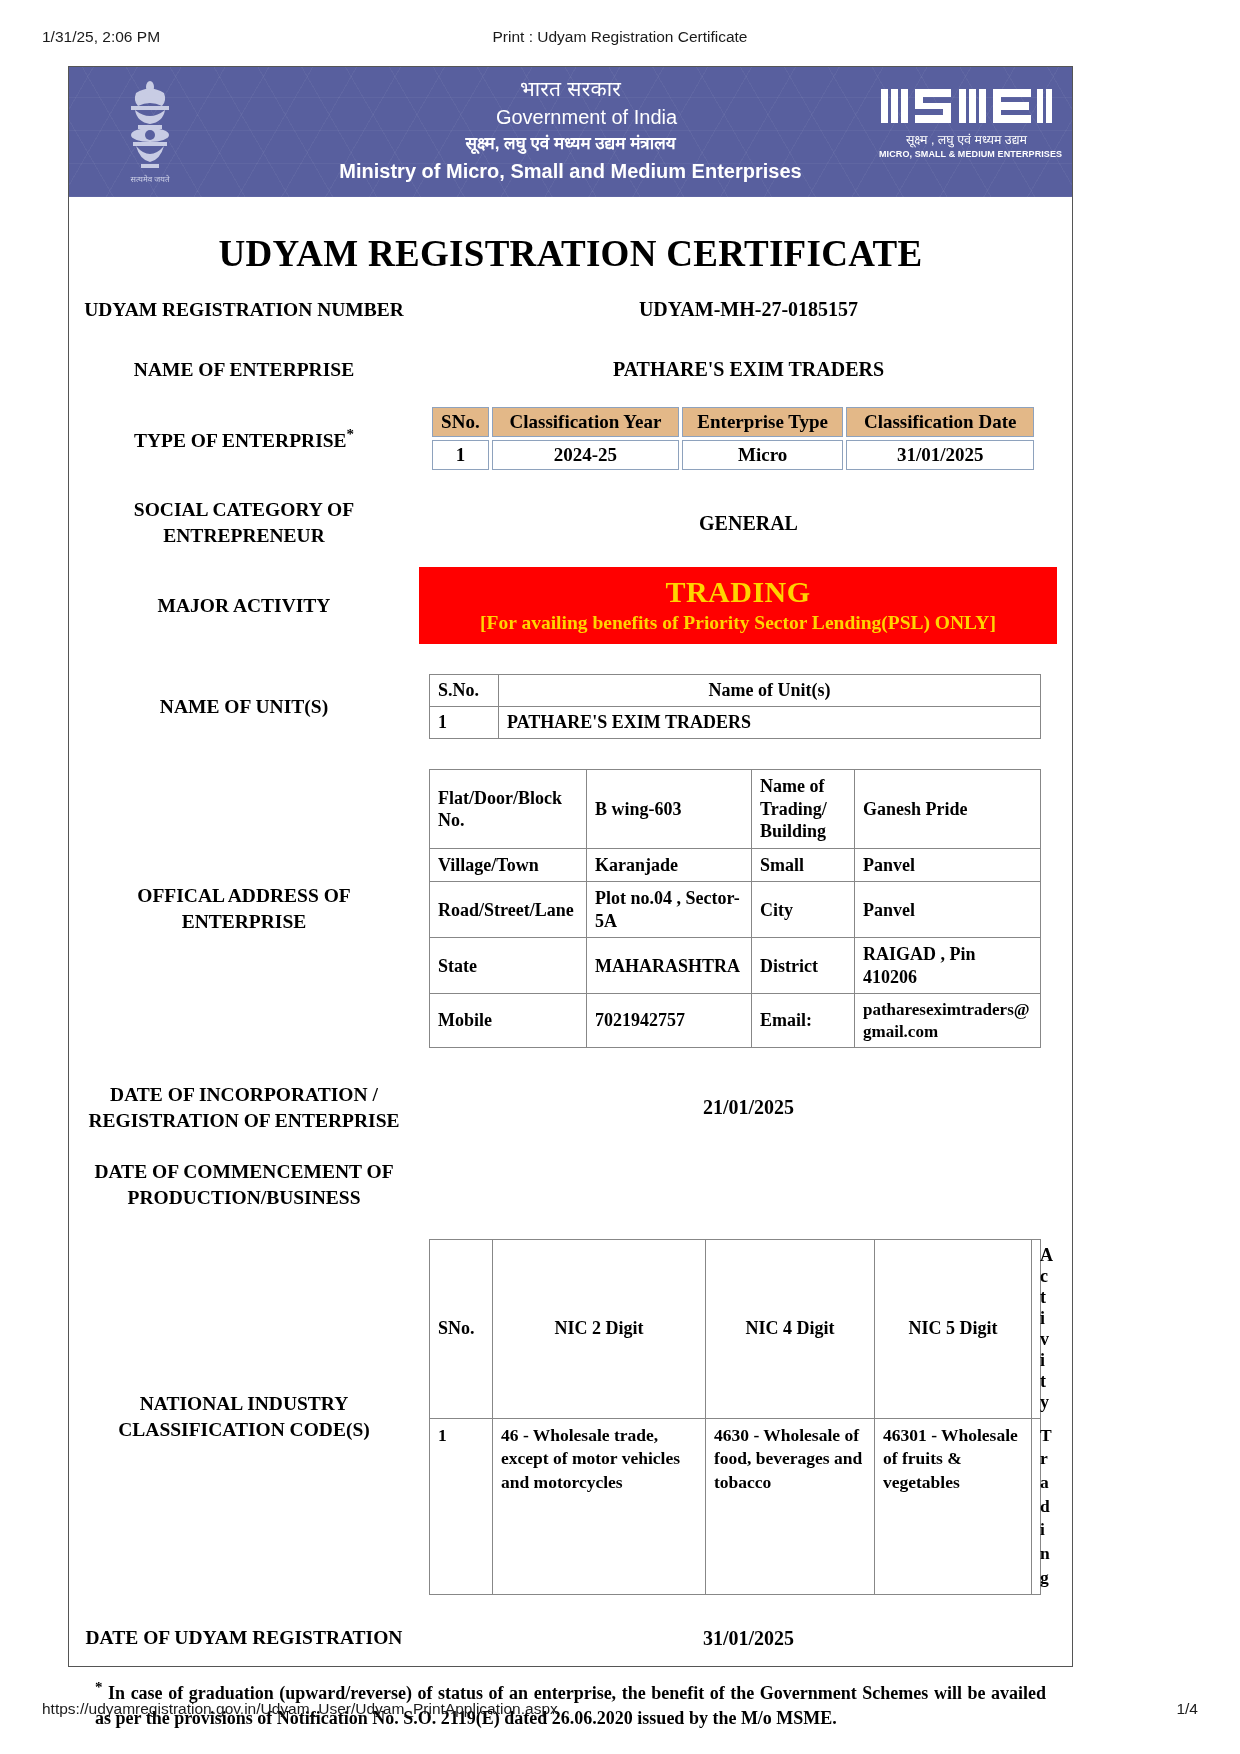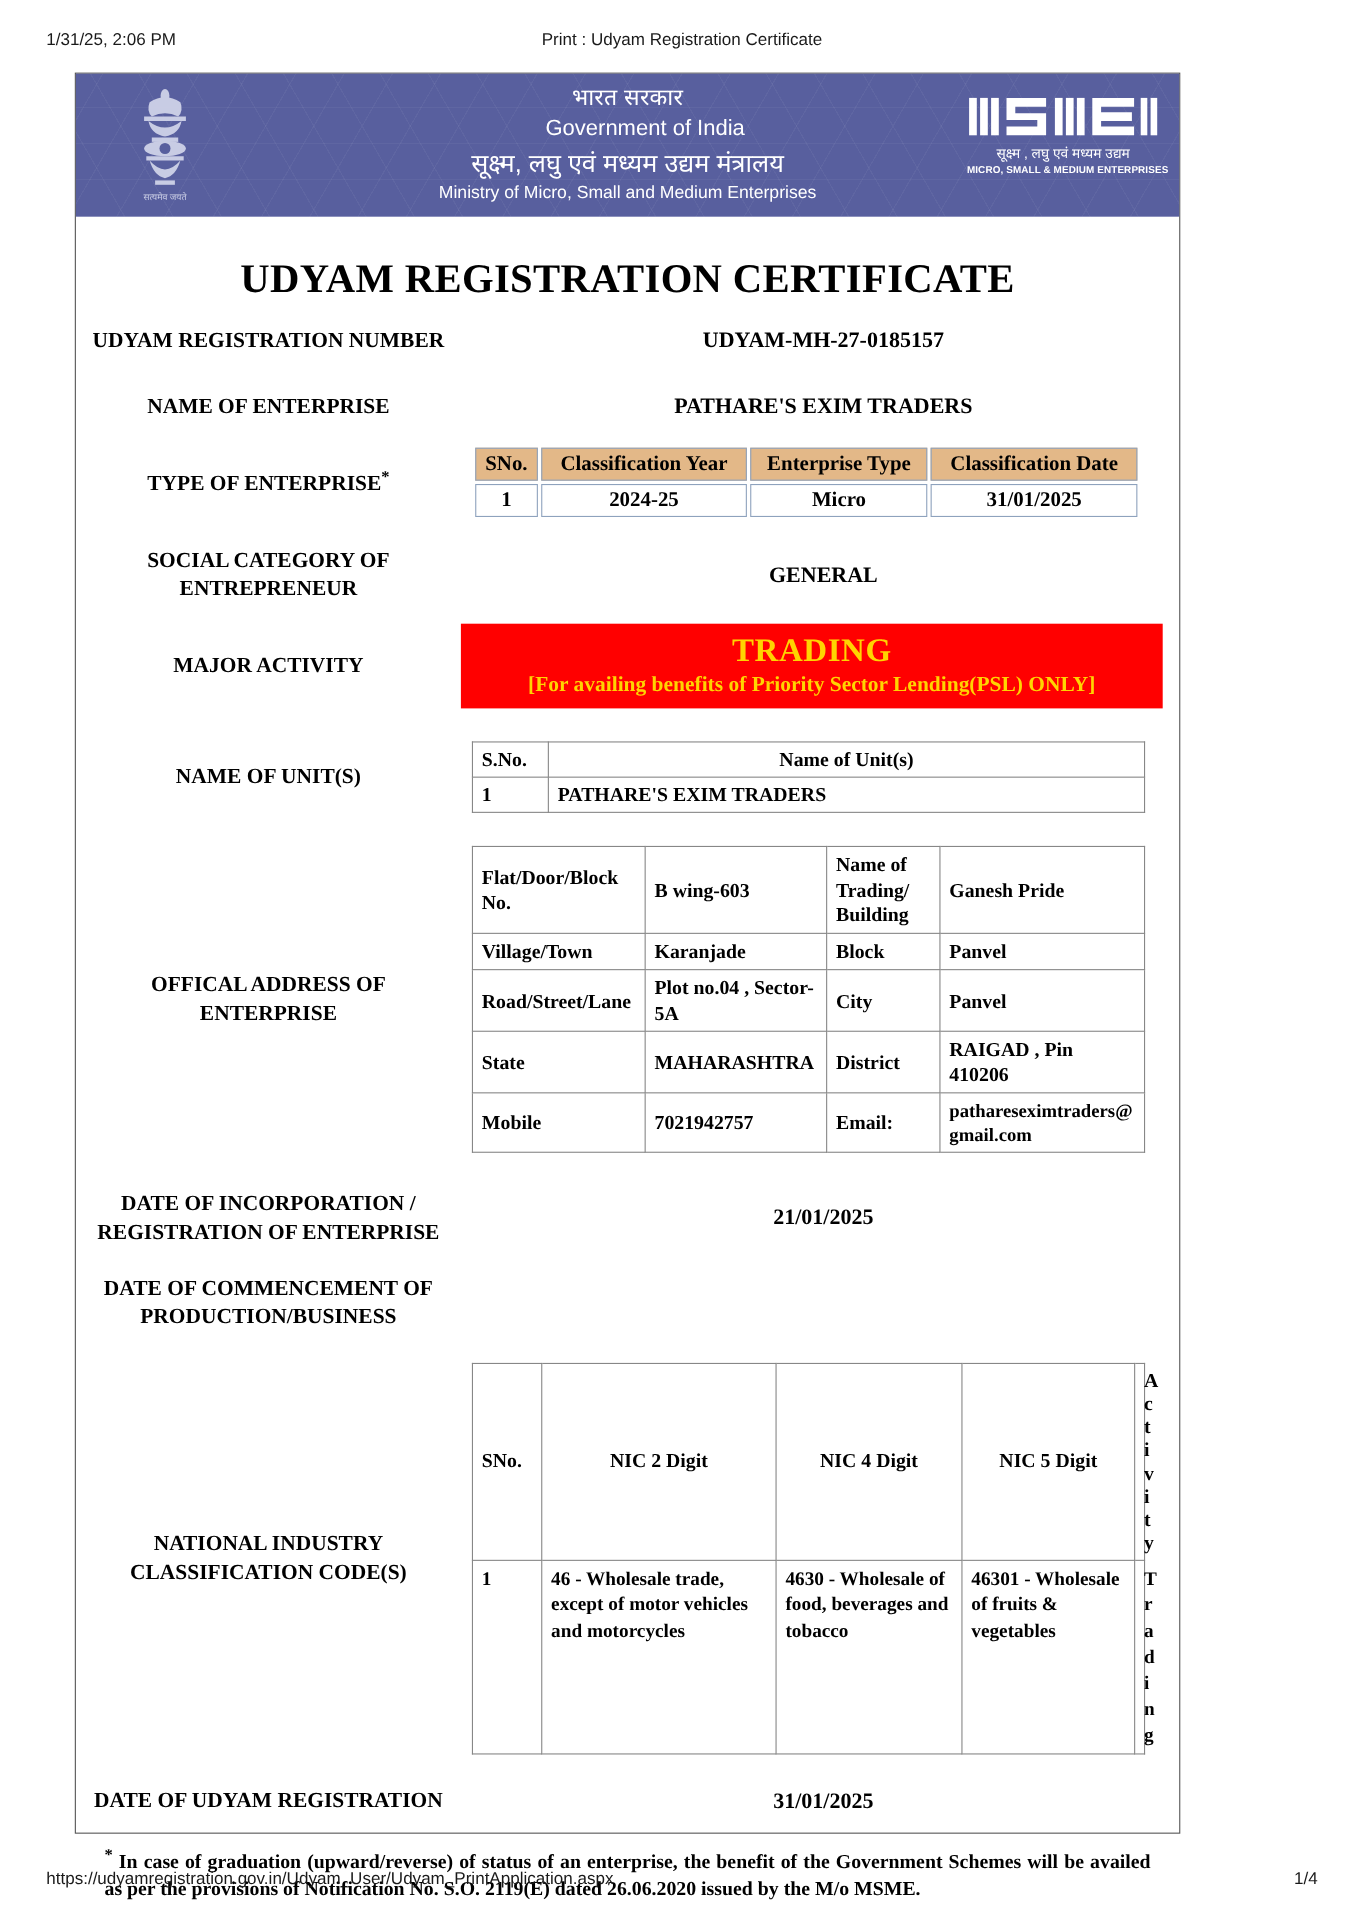--- a/index.html
+++ b/index.html
@@ -76,22 +76,22 @@
     position: absolute;
     left: 0; right: 0;
     top: 9px;
     text-align: center;
     color: #ffffff;
     font-family: "Liberation Sans", sans-serif;
     line-height: 1.22;
   }
   .bc-hi1 { font-size: 21px; font-weight: 400; letter-spacing: .2px; }
   .bc-en1 { font-size: 20px; font-weight: 400; margin-top: 3px; padding-left: 32px; }
-  .bc-hi2 { font-size: 23px; font-weight: 400; margin-top: 5px; }
-  .bc-en2 { font-size: 16px; font-weight: 400; margin-top: 4px; }
+  .bc-hi2 { font-size: 17px; font-weight: 700; margin-top: 5px; }
+  .bc-en2 { font-size: 20px; font-weight: 700; margin-top: 4px; }
 
   .msme-logo {
     position: absolute;
     right: 18px;
     top: 18px;
     width: 175px;
     text-align: center;
     color: #fff;
   }
   .msme-logo svg { display: block; }
@@ -382,21 +382,21 @@
           <tbody>
             <tr>
               <td style="width:140px">Flat/Door/Block No.</td>
               <td style="width:148px">B wing-603</td>
               <td style="width:86px">Name of Trading/ Building</td>
               <td>Ganesh Pride</td>
             </tr>
             <tr>
               <td>Village/Town</td>
               <td>Karanjade</td>
-              <td>Block</td>
+              <td>Small</td>
               <td>Panvel</td>
             </tr>
             <tr>
               <td>Road/Street/Lane</td>
               <td>Plot no.04 , Sector-5A</td>
               <td>City</td>
               <td>Panvel</td>
             </tr>
             <tr>
               <td>State</td>

